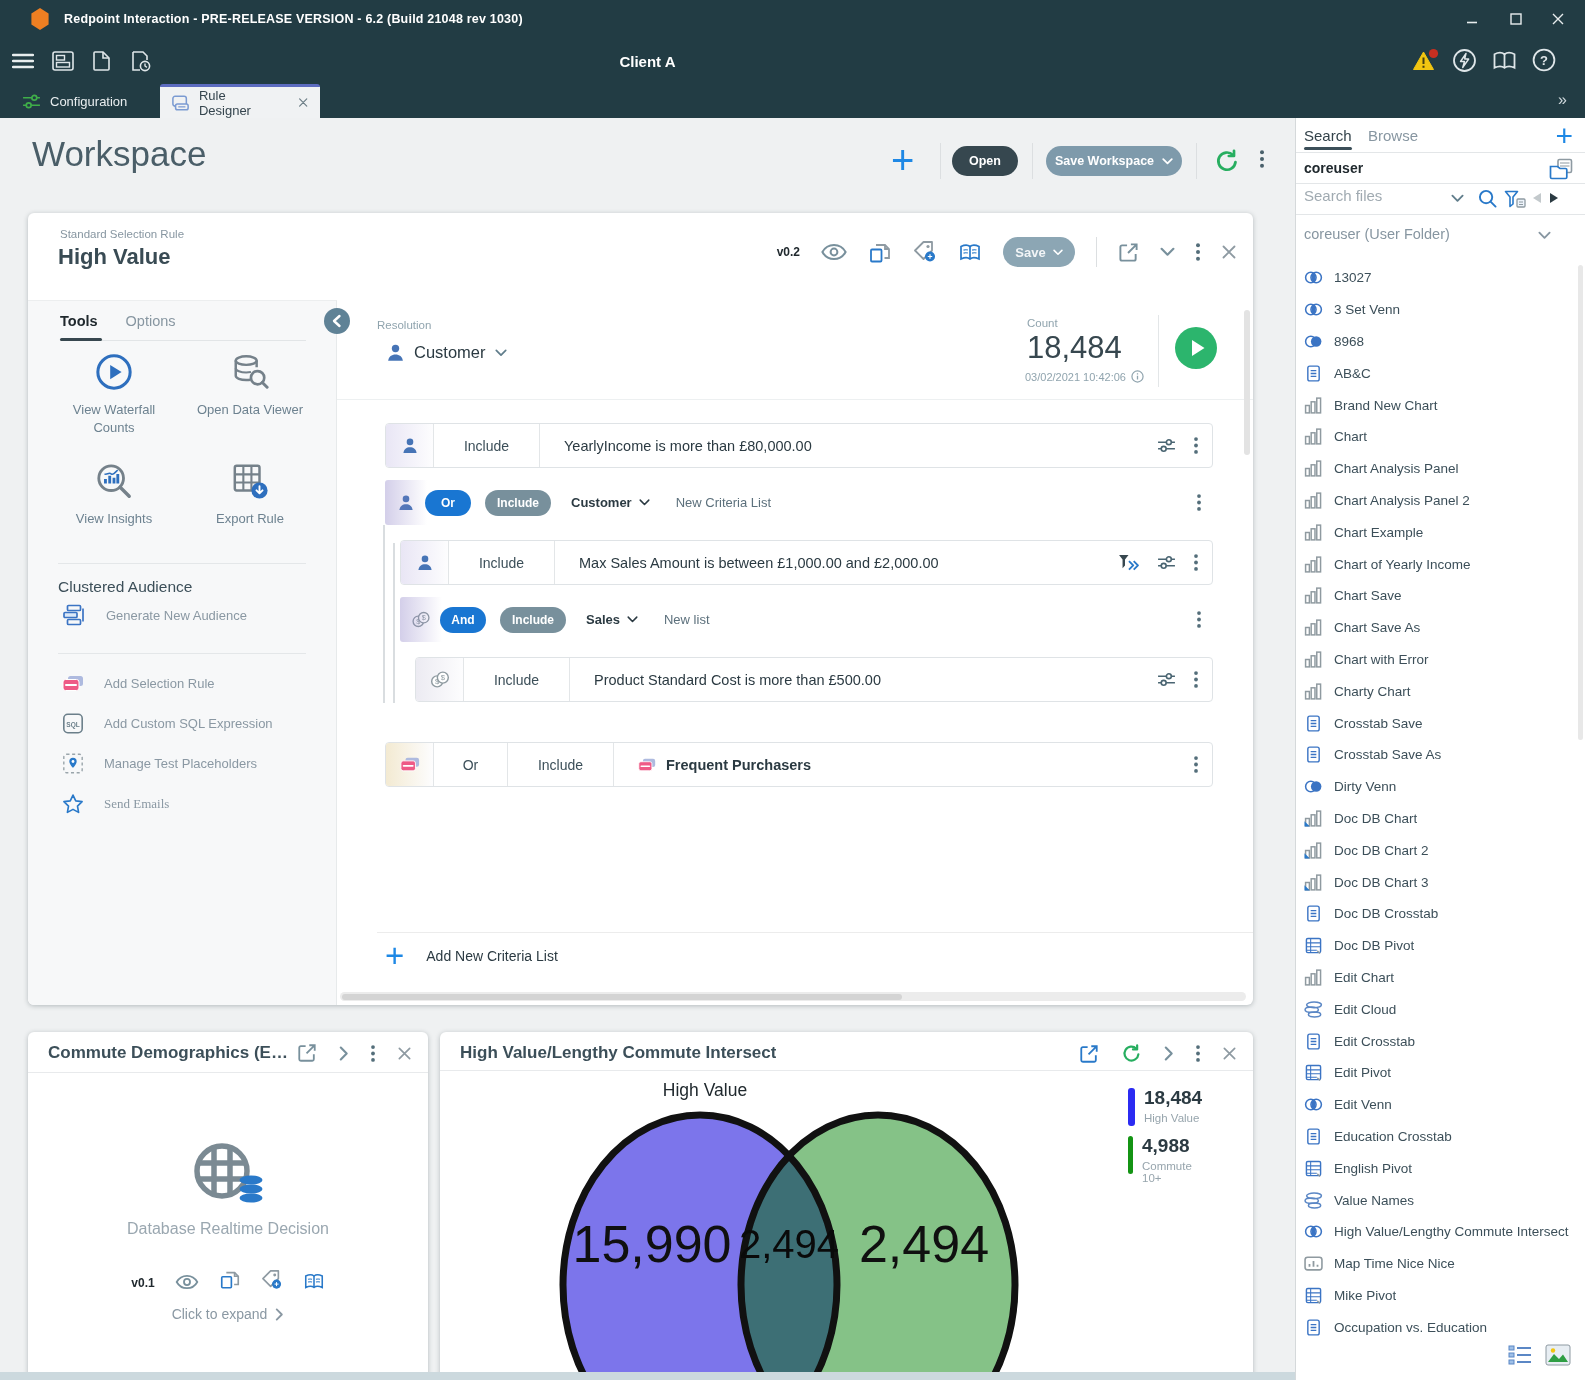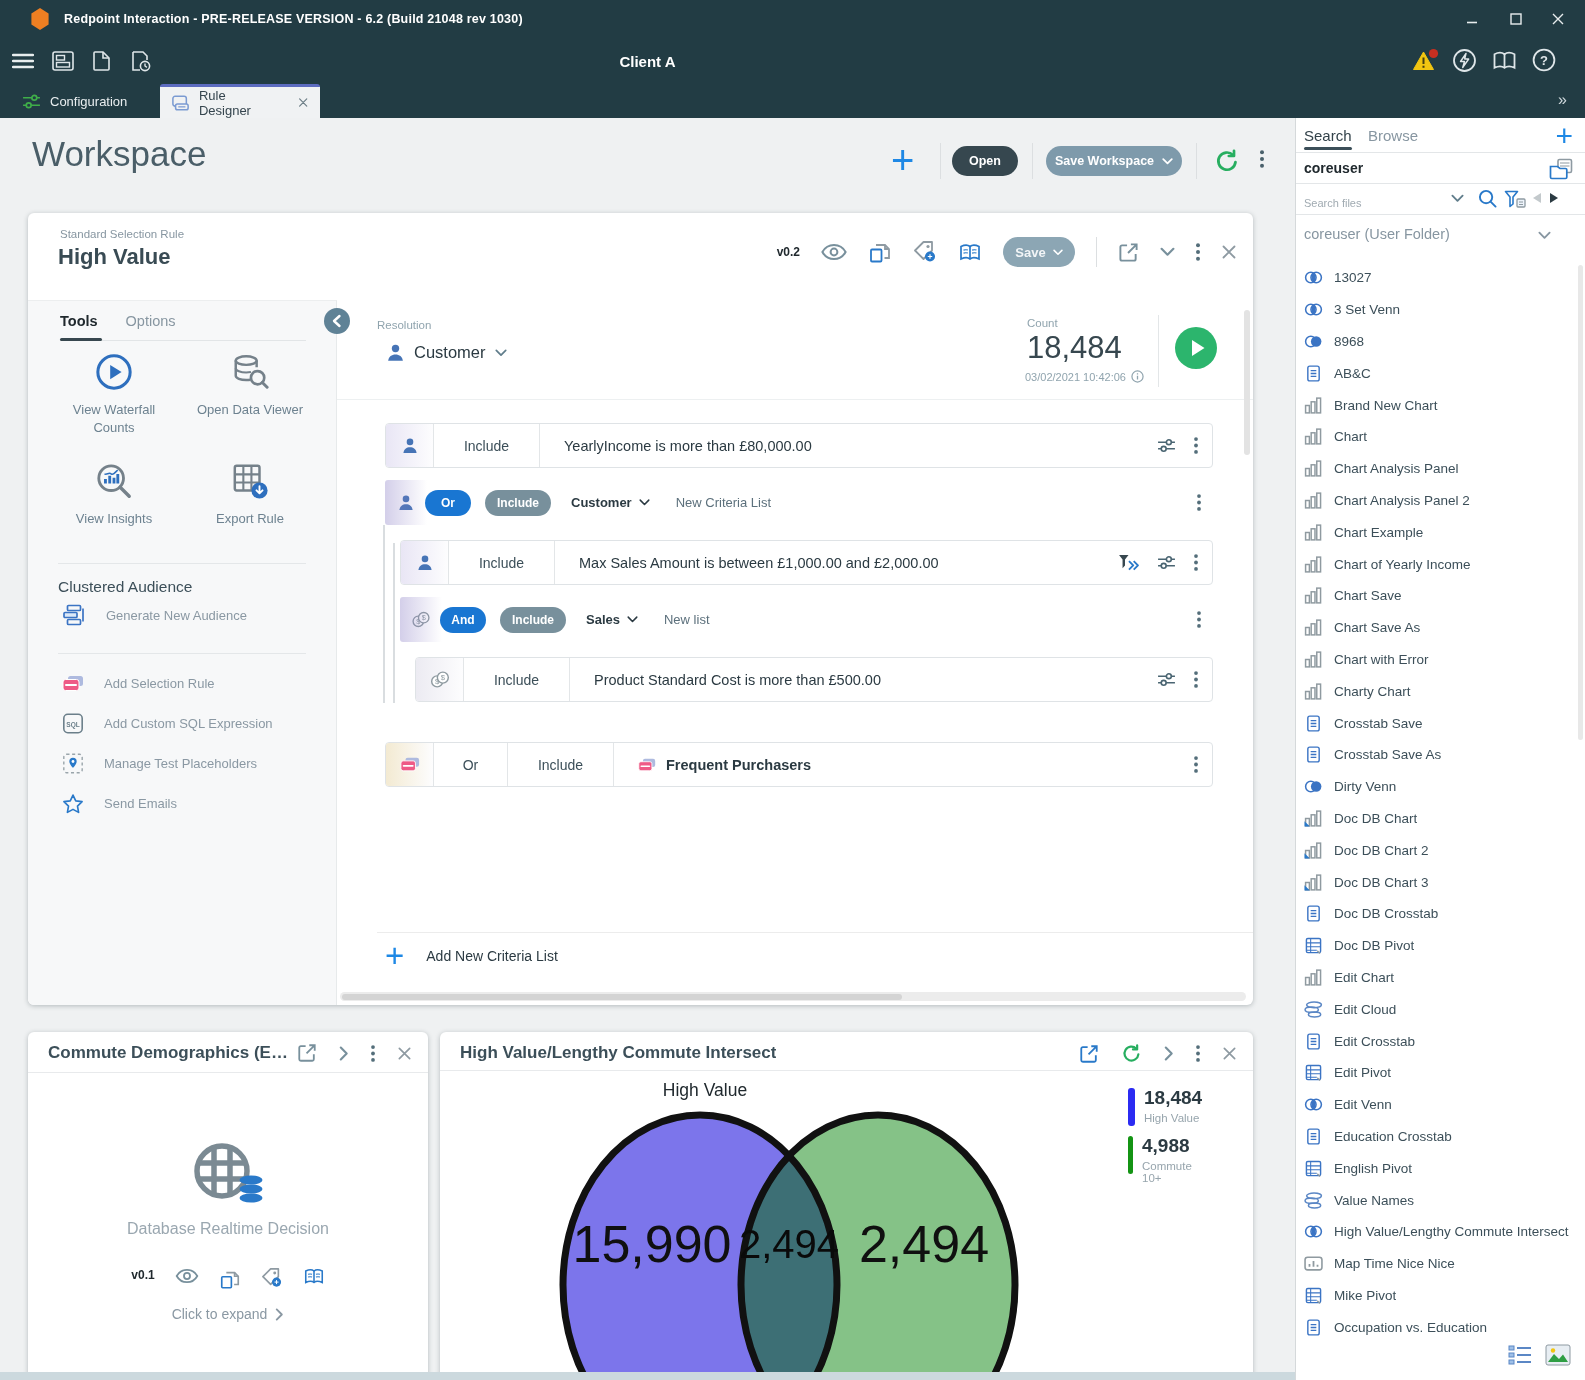--- a/index.html
+++ b/index.html
@@ -86,37 +86,37 @@
 .hscroll{position:absolute;left:312px;top:779px;width:906px;height:9px;background:#ececec;border-radius:5px}
 .hscroll .thumb{position:absolute;left:2px;top:1.5px;width:560px;height:6px;background:#d4d4d4;border-radius:4px}
 .vscroll-thumb{position:absolute;left:1216px;top:97px;width:6px;height:145px;background:#e3e3e3;border-radius:3px}
 
 #targetcard{left:28px;top:1032px;width:400px;height:400px}
 #venncard{left:440px;top:1032px;width:813px;height:400px}
 .bc-head{position:absolute;left:0;top:0;right:0;height:40px}
 .bc-icons{position:absolute;right:16px;top:11px;display:flex;align-items:center;gap:22px;color:#78909c}
 .bc-divline{position:absolute;left:0;right:0;top:40px;height:1px;background:#e8eaec}
 .tc-body-label{position:absolute;left:0;right:0;top:188px;text-align:center;font-size:16px;color:#9aa7b0}
-.tc-meta{position:absolute;left:0;right:0;top:236px;display:flex;justify-content:center;align-items:flex-start;gap:20px;color:#78909c}
+.tc-meta{position:absolute;left:0;right:0;top:236px;display:flex;justify-content:center;align-items:flex-end;gap:20px;color:#78909c}
 .tc-expand{position:absolute;left:0;right:0;top:274px;display:flex;justify-content:center;align-items:center;gap:8px;font-size:14px;color:#8a98a3;cursor:pointer}
 .legend{position:absolute;left:688px;top:56px}
 .legend-entry{position:absolute;display:flex;gap:9px}
 .legend-bar{width:7px;height:38px;border-radius:3px}
 .legend-val{font-size:19px;font-weight:700;color:#2b3a42;line-height:1.1}
 .legend-lbl{font-size:11.5px;color:#97a5ad;margin-top:3px}
 svg text{font-family:"Liberation Sans","DejaVu Sans",sans-serif}
 
 #sidebar{position:absolute;left:1295px;top:118px;width:290px;height:1262px;background:#fff;border-left:1px solid #d5d9db}
 .sb-tab-search{position:absolute;left:8px;top:9px;font-size:15px;color:#33424a;font-weight:500;cursor:pointer}
 .sb-tab-underline{position:absolute;left:8px;top:29px;width:48px;height:3px;background:#3c4f59;border-radius:2px}
 .sb-tab-browse{position:absolute;left:72px;top:9px;font-size:15px;color:#8796a1;cursor:pointer}
 .sb-plus{position:absolute;right:12px;top:1px;font-size:30px;font-weight:400;color:#1e88e5;cursor:pointer}
 .sb-line{position:absolute;left:0;right:0;height:1px;background:#e3e6e8}
 .sb-path{position:absolute;left:8px;top:42px;font-size:14px;font-weight:700;color:#20292e}
-.sf-input{position:absolute;left:8px;top:72px;width:140px;height:26px;border:none;outline:none;font-size:11px;color:#15803d;font-family:inherit;background:transparent}
+.sf-input{position:absolute;left:8px;top:64px;width:140px;height:26px;border:none;outline:none;font-size:15px;color:#15803d;font-family:inherit;background:transparent}
 .sf-input::placeholder{color:#a0aab1}
 .sb-folder{position:absolute;left:8px;top:108px;font-size:14.5px;color:#8796a1}
 #sb-list{position:absolute;left:0px;top:144px;width:282px}
 .fitem{height:31.8px;display:flex;align-items:center;padding-left:8px;gap:11px;cursor:pointer}
 .fitem .fi-ic{width:19px;height:17px;flex:0 0 19px}
 .fitem .fi-lb{font-size:13.5px;color:#3c4f59;white-space:nowrap;overflow:hidden}
 .sb-scroll{position:absolute;left:282px;top:147px;width:5px;height:475px;background:#e8e8e8;border-radius:3px}
 .sb-bottom-icons{position:absolute;right:14px;bottom:14px;display:flex;gap:12px}
 .main-hstrip{position:absolute;left:0;top:1372px;width:1295px;height:8px;background:#ccd9de}
 </style>
@@ -428,21 +428,21 @@
           <div class="tp-item" style="top: 452px; text-align: center;">
             <span class="ic " style="width: 22px; height: 21px;">
               <svg viewBox="0 0 24 24">
                 <rect x="1.5" y="1.5" width="21" height="21" rx="3" fill="none" stroke="#9aa5ab" stroke-width="1.6" stroke-dasharray="3.5 3"></rect>
                 <path d="M12 5.5a4.2 4.2 0 0 1 4.2 4.2c0 3-4.2 7.3-4.2 7.3s-4.2-4.3-4.2-7.3A4.2 4.2 0 0 1 12 5.5z" fill="#2979c9"></path>
                 <circle cx="12" cy="9.7" r="1.6" fill="#fff"></circle>
               </svg>
             </span>
             <span>Manage Test Placeholders</span>
           </div>
-          <div class="tp-item" style="top: 492px;">
+          <div class="tp-item" style="top: 492px; font-family: Liberation Serif, serif;">
             <span class="ic " style="width: 22px; height: 21px;">
               <svg viewBox="0 0 24 22">
                 <path d="M12 1.8l3 6.3 6.9.9-5 4.8 1.2 6.9-6.1-3.3-6.1 3.3 1.2-6.9-5-4.8 6.9-.9z" fill="none" stroke="#2979c9" stroke-width="1.8" stroke-linejoin="round"></path>
               </svg>
             </span>
             <span>Send Emails</span>
           </div>
         </div>
     </div>
 

